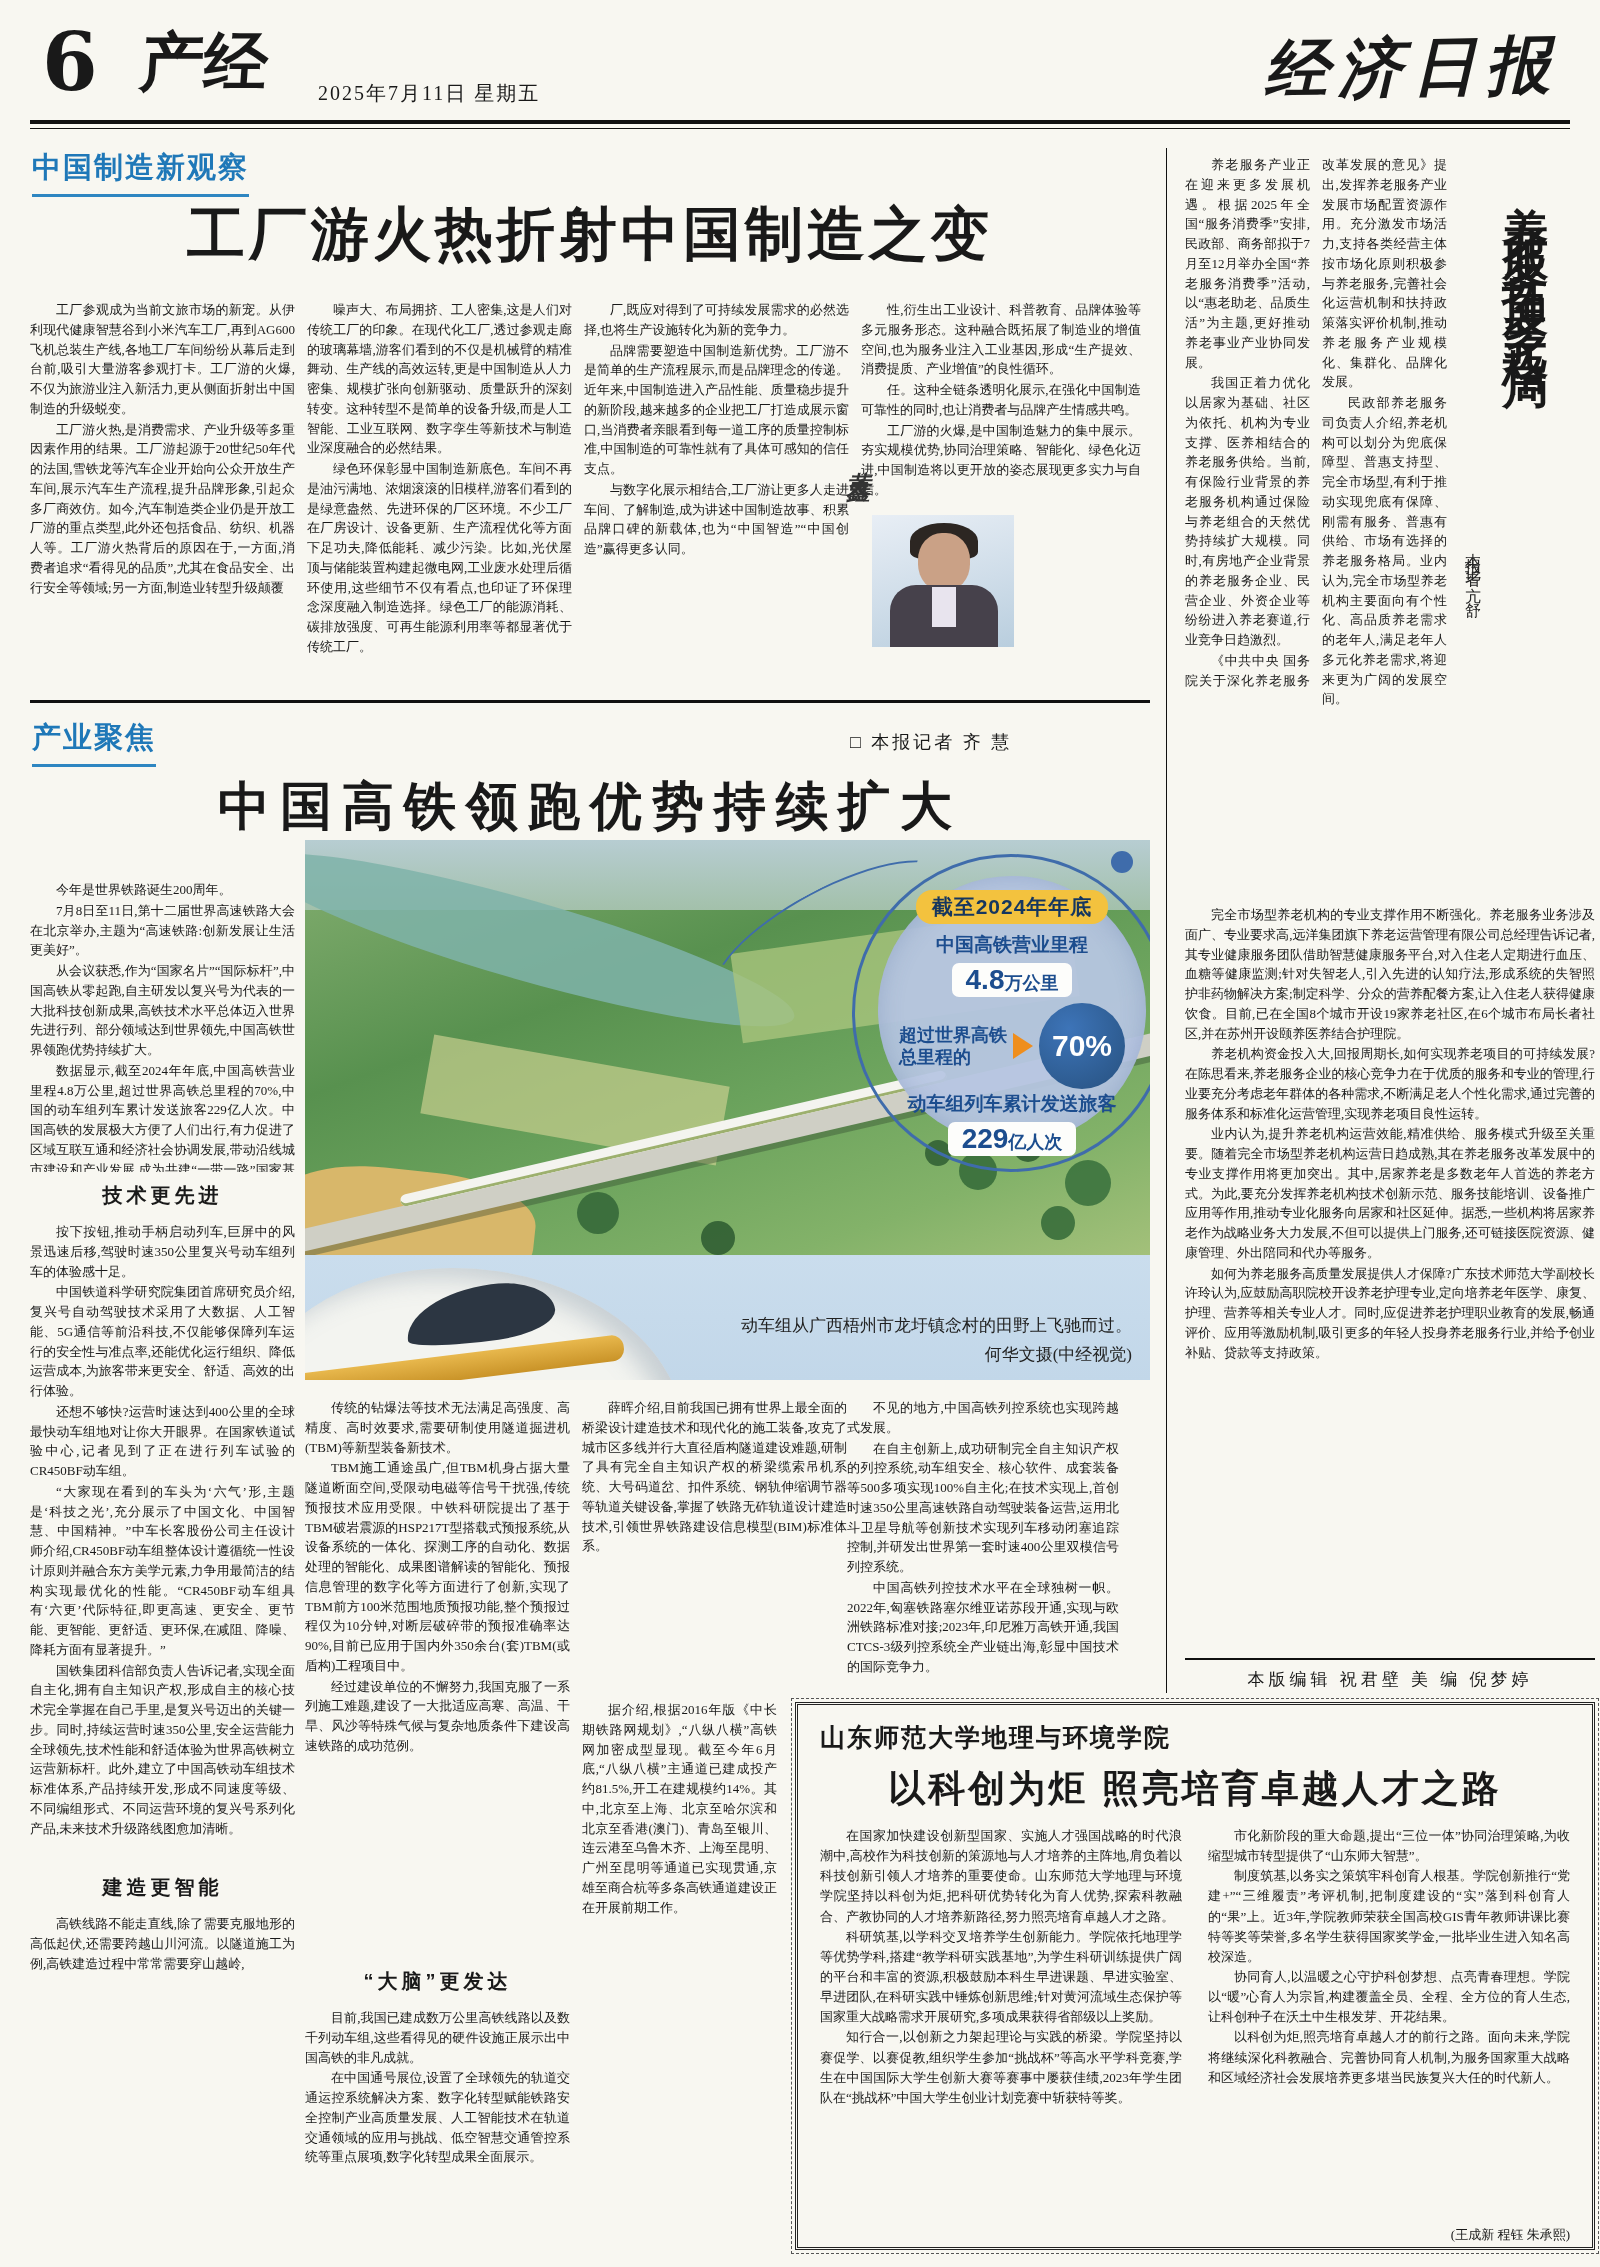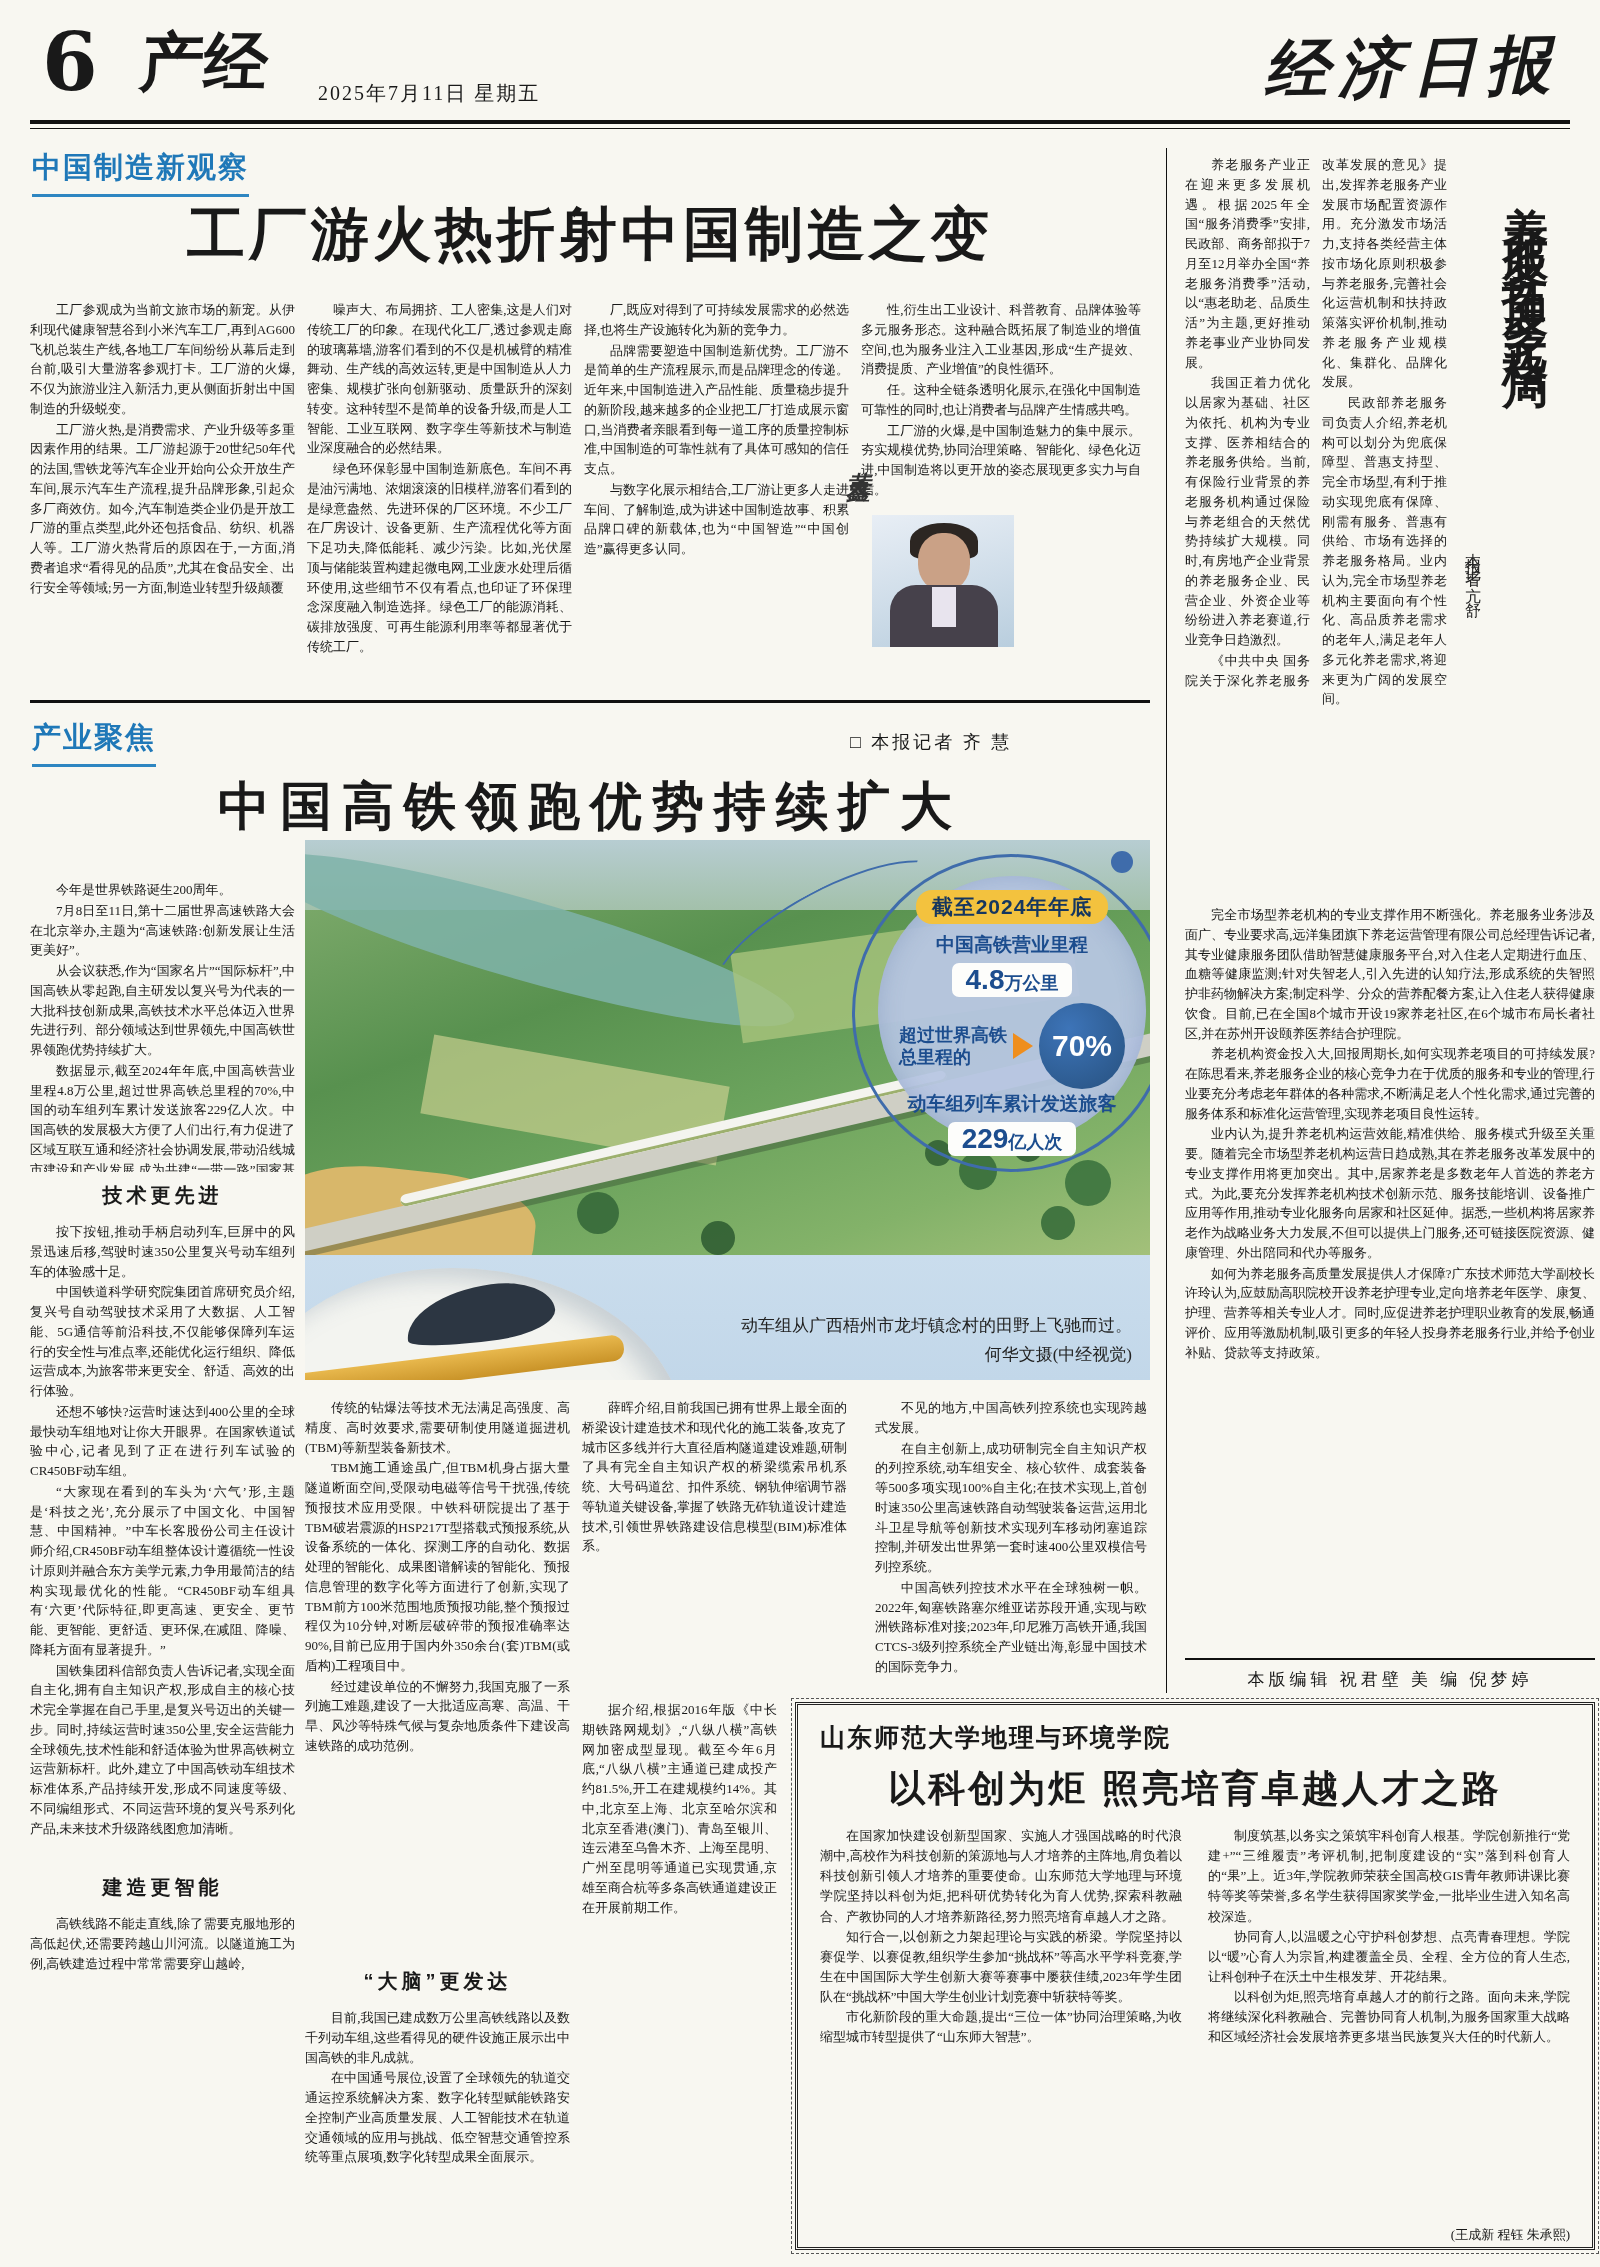--- a/index.html
+++ b/index.html
@@ -222,21 +222,21 @@
   <div class="txtcol" style="left:305px;top:2008px;width:265px;height:238px;">
     <p>目前,我国已建成数万公里高铁线路以及数千列动车组,这些看得见的硬件设施正展示出中国高铁的非凡成就。</p>
     <p>在中国通号展位,设置了全球领先的轨道交通运控系统解决方案、数字化转型赋能铁路安全控制产业高质量发展、人工智能技术在轨道交通领域的应用与挑战、低空智慧交通管控系统等重点展项,数字化转型成果全面展示。</p>
   </div>
   <div class="txtcol" style="left:582px;top:1398px;width:265px;height:286px;">
     <p>薛晖介绍,目前我国已拥有世界上最全面的桥梁设计建造技术和现代化的施工装备,攻克了城市区多线并行大直径盾构隧道建设难题,研制了具有完全自主知识产权的桥梁缆索吊机系统、大号码道岔、扣件系统、钢轨伸缩调节器等轨道关键设备,掌握了铁路无砟轨道设计建造技术,引领世界铁路建设信息模型(BIM)标准体系。</p>
   </div>
   <div class="txtcol" style="left:582px;top:1700px;width:195px;height:546px;">
     <p>据介绍,根据2016年版《中长期铁路网规划》,“八纵八横”高铁网加密成型显现。截至今年6月底,“八纵八横”主通道已建成投产约81.5%,开工在建规模约14%。其中,北京至上海、北京至哈尔滨和北京至香港(澳门)、青岛至银川、连云港至乌鲁木齐、上海至昆明、广州至昆明等通道已实现贯通,京雄至商合杭等多条高铁通道建设正在开展前期工作。</p>
   </div>
-  <div class="txtcol" style="left:875px;top:1398px;width:272px;height:286px;">
+  <div class="txtcol" style="left:847px;top:1398px;width:272px;height:286px;">
     <p>不见的地方,中国高铁列控系统也实现跨越式发展。</p>
     <p>在自主创新上,成功研制完全自主知识产权的列控系统,动车组安全、核心软件、成套装备等500多项实现100%自主化;在技术实现上,首创时速350公里高速铁路自动驾驶装备运营,运用北斗卫星导航等创新技术实现列车移动闭塞追踪控制,并研发出世界第一套时速400公里双模信号列控系统。</p>
     <p>中国高铁列控技术水平在全球独树一帜。2022年,匈塞铁路塞尔维亚诺苏段开通,实现与欧洲铁路标准对接;2023年,印尼雅万高铁开通,我国CTCS-3级列控系统全产业链出海,彰显中国技术的国际竞争力。</p>
   </div>
 
   <div class="rule" style="left:1166px;top:148px;width:1px;height:1545px;"></div>
 
   <div class="txtcol twocol" style="left:1185px;top:155px;width:262px;height:738px;">
     <p>养老服务产业正在迎来更多发展机遇。根据2025年全国“服务消费季”安排,民政部、商务部拟于7月至12月举办全国“养老服务消费季”活动,以“惠老助老、品质生活”为主题,更好推动养老事业产业协同发展。</p>
     <p>我国正着力优化以居家为基础、社区为依托、机构为专业支撑、医养相结合的养老服务供给。当前,有保险行业背景的养老服务机构通过保险与养老组合的天然优势持续扩大规模。同时,有房地产企业背景的养老服务企业、民营企业、外资企业等纷纷进入养老赛道,行业竞争日趋激烈。</p>
@@ -253,20 +253,21 @@
     <p>如何为养老服务高质量发展提供人才保障?广东技术师范大学副校长许玲认为,应鼓励高职院校开设养老护理专业,定向培养老年医学、康复、护理、营养等相关专业人才。同时,应促进养老护理职业教育的发展,畅通评价、应用等激励机制,吸引更多的年轻人投身养老服务行业,并给予创业补贴、贷款等支持政策。</p>
   </div>
   <div class="rule" style="left:1185px;top:1658px;width:410px;height:2px;"></div>
   <div class="editors">本版编辑 祝君壁  美 编 倪梦婷</div>
 
   <div class="adbox">
     <div class="ad-kicker">山东师范大学地理与环境学院</div>
     <div class="ad-head">以科创为炬 照亮培育卓越人才之路</div>
     <div class="ad-body">
       <p>在国家加快建设创新型国家、实施人才强国战略的时代浪潮中,高校作为科技创新的策源地与人才培养的主阵地,肩负着以科技创新引领人才培养的重要使命。山东师范大学地理与环境学院坚持以科创为炬,把科研优势转化为育人优势,探索科教融合、产教协同的人才培养新路径,努力照亮培育卓越人才之路。</p>
+      <p>科研筑基,以学科交叉培养学生创新能力。学院依托地理学等优势学科,搭建“教学科研实践基地”,为学生科研训练提供广阔的平台和丰富的资源,积极鼓励本科生早进课题、早进实验室、早进团队,在科研实践中锤炼创新思维;针对黄河流域生态保护等国家重大战略需求开展研究,多项成果获得省部级以上奖励。</p>
       <p>知行合一,以创新之力架起理论与实践的桥梁。学院坚持以赛促学、以赛促教,组织学生参加“挑战杯”等高水平学科竞赛,学生在中国国际大学生创新大赛等赛事中屡获佳绩,2023年学生团队在“挑战杯”中国大学生创业计划竞赛中斩获特等奖。</p>
       <p>市化新阶段的重大命题,提出“三位一体”协同治理策略,为收缩型城市转型提供了“山东师大智慧”。</p>
       <p>制度筑基,以务实之策筑牢科创育人根基。学院创新推行“党建+”“三维履责”考评机制,把制度建设的“实”落到科创育人的“果”上。近3年,学院教师荣获全国高校GIS青年教师讲课比赛特等奖等荣誉,多名学生获得国家奖学金,一批毕业生进入知名高校深造。</p>
       <p>协同育人,以温暖之心守护科创梦想、点亮青春理想。学院以“暖”心育人为宗旨,构建覆盖全员、全程、全方位的育人生态,让科创种子在沃土中生根发芽、开花结果。</p>
       <p>以科创为炬,照亮培育卓越人才的前行之路。面向未来,学院将继续深化科教融合、完善协同育人机制,为服务国家重大战略和区域经济社会发展培养更多堪当民族复兴大任的时代新人。</p>
     </div>
     <div class="ad-sign">(王成新 程钰 朱承熙)</div>
   </div>
 
 </div>

